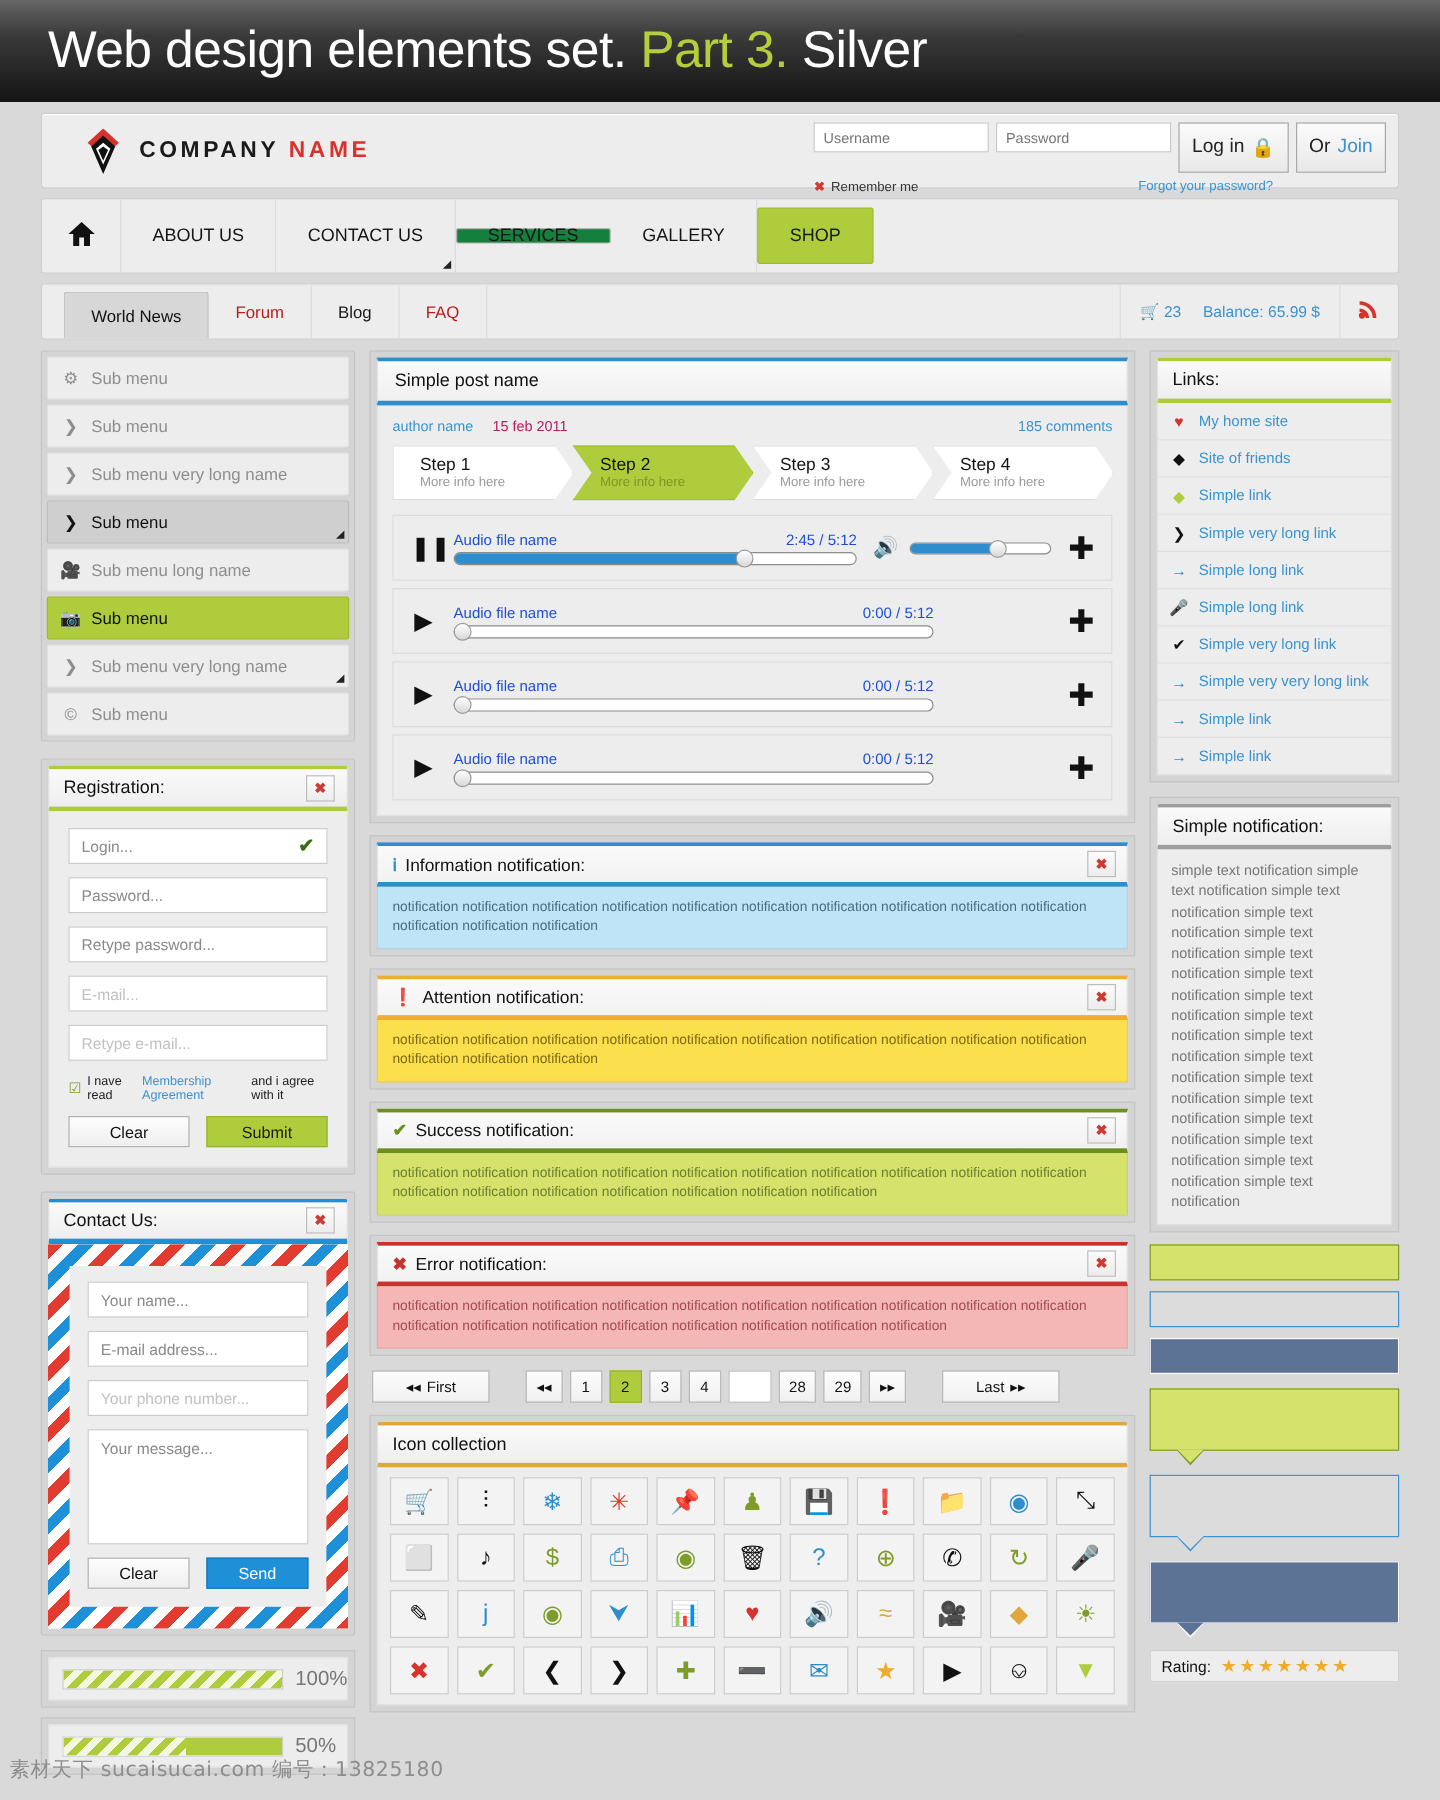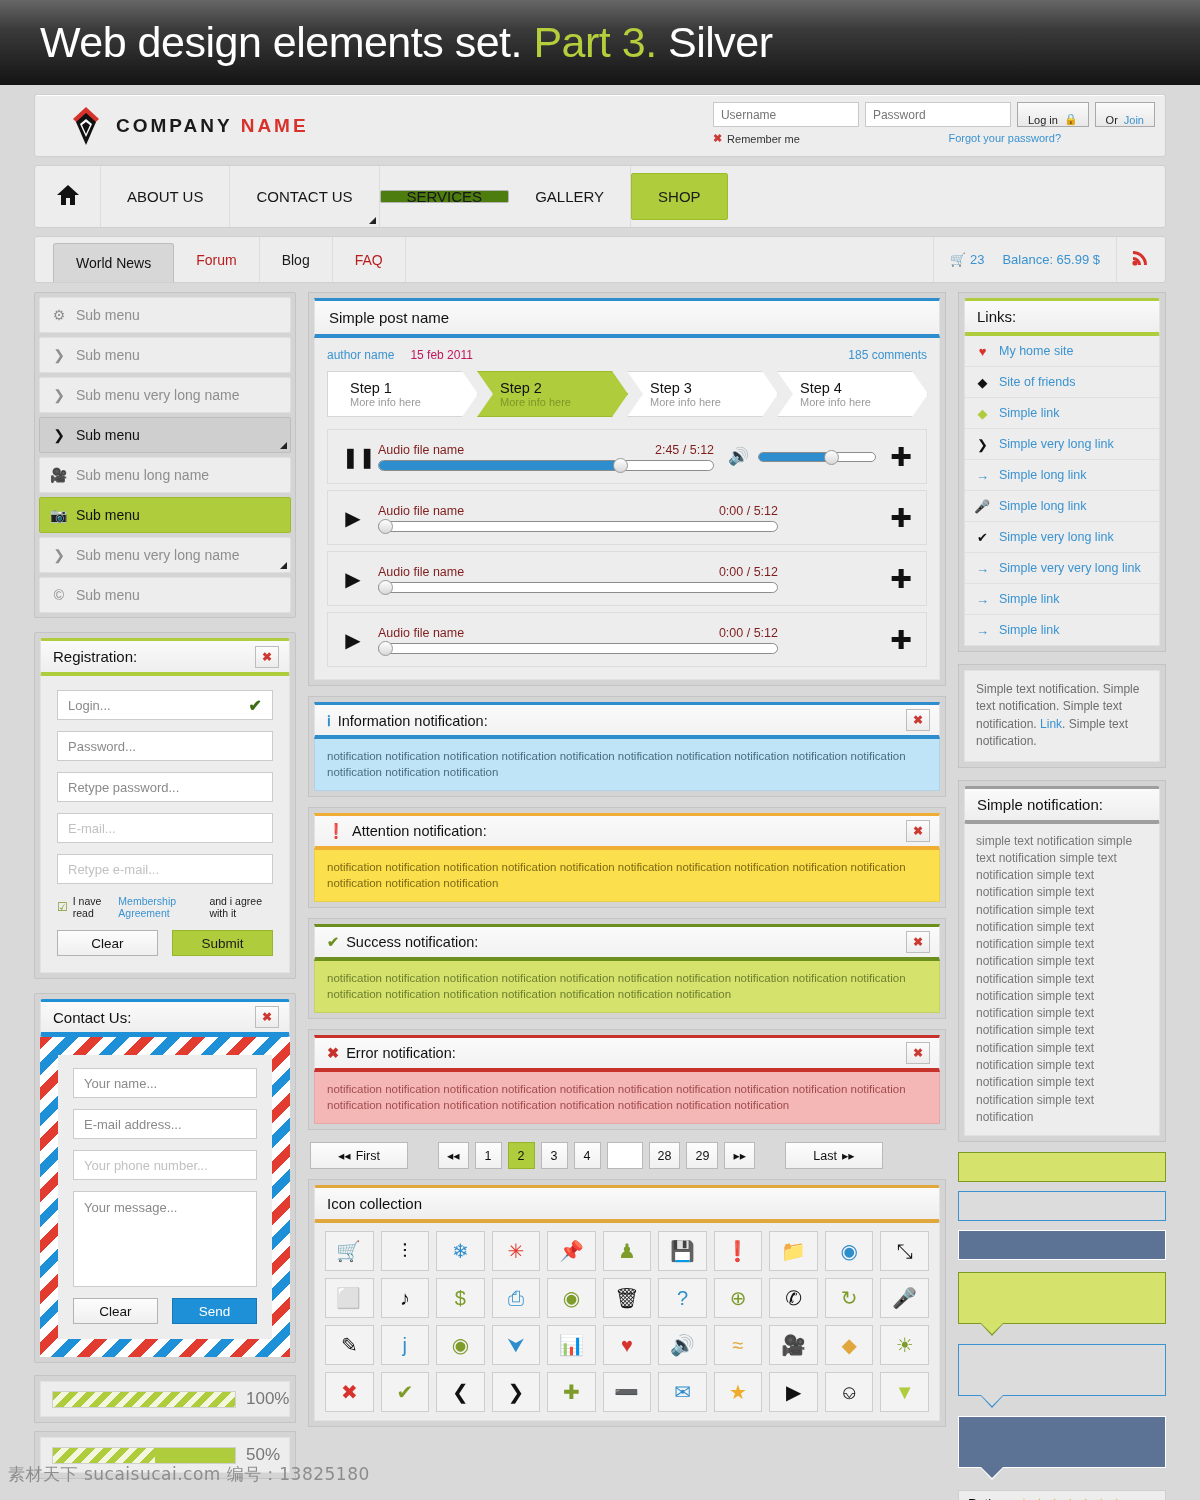--- a/index.html
+++ b/index.html
@@ -31,43 +31,43 @@
   .logo-mark{ width:34px; height:38px; position:relative;}
   .logo-name{ font-size:19px; letter-spacing:3px; font-weight:bold; color:#1a1a1a;}
   .logo-name .red{ color:#d8322c; }
   .login-area{ position:absolute; right:10px; top:7px; }
   .login-row{ display:flex; gap:6px; align-items:flex-start;}
   .login-row input{
     width:146px; height:25px; border:1px solid #c9c9c9; background:#fff;
     padding:0 7px; font-size:12px; color:#999; font-family:inherit;
   }
   .btn-std{
-    height:25px; border:1px solid #a9a9a9; background:linear-gradient(to bottom,#fbfbfb,#e8e8e8);
-    padding:0 10px; font-size:11px; color:#222; cursor:pointer;
-    display:flex; align-items:flex-end; gap:6px; font-family:inherit;
+    height:42px; border:1px solid #a9a9a9; background:linear-gradient(to bottom,#fbfbfb,#e8e8e8);
+    padding:0 10px; font-size:16px; color:#222; cursor:pointer;
+    display:flex; align-items:center; gap:6px; font-family:inherit;
   }
   .btn-std.join{ color:#222; }
   .blue{ color:#3a93d0; }
   .login-sub{ display:flex; justify-content:space-between; margin-top:5px; padding-right:94px; }
   .rem{ display:flex; align-items:center; gap:5px; font-size:11px; color:#333;}
   .xbox{ color:#cc3b33; font-weight:bold; font-size:11px; }
   .fgp{ font-size:11px; color:#3a93d0; }
 
   
   .nav{
     margin-top:8px; height:63px; background:#ededed;
     border:1px solid #cfcfcf; border-radius:3px; display:flex; align-items:stretch;
   }
   .nav-item{
     display:flex; align-items:center; justify-content:center;
     border-right:1px solid #dcdcdc; font-size:15px; color:#161616;
     cursor:pointer; position:relative; padding:0 26px;
   }
   .nav-item.home{ width:66px; padding:0;}
-  .nav-item.active-grey{ background:#4d7c0f; border:1px solid #b4b4b4; margin:24px 0; border-radius:2px;}
+  .nav-item.active-grey{ background:#15803d; border:1px solid #b4b4b4; margin:24px 0; border-radius:2px;}
   .nav-item.active-green{ background:#aecc3c; border:1px solid #9dbb2b; margin:7px 0; border-radius:2px; color:#1b1b1b;}
   .corner{ position:absolute; right:3px; bottom:3px; width:0;height:0;
     border-left:7px solid transparent; border-bottom:7px solid #222;}
   .nav-search{ flex:1; display:flex; align-items:center; padding:0 14px;}
   .search-box{
     flex:1; height:30px; background:#fff; border:1px solid #d2d2d2;
     display:flex; align-items:center; padding:0 10px; justify-content:space-between;
   }
   .search-box span{ color:#b3b3b3; font-size:13px;}
 
@@ -171,21 +171,21 @@
   .step:first-child{ clip-path:polygon(0 0, calc(100% - 16px) 0, 100% 50%, calc(100% - 16px) 100%, 0 100%);}
   .step.on{ background:#aecc3c; border-color:#9dbb2b;}
   .step .t{ font-size:14.5px; color:#111;}
   .step .s{ font-size:11px; color:#9a9a9a;}
   .step.on .s{ color:#7f9628;}
   .aud-title{ font-size:15px; color:#111; margin:2px 0 8px 2px;}
   .aud{ background:#ededed; border:1px solid #dcdcdc; height:55px; margin-bottom:6px;
     display:flex; align-items:center; padding:0 14px; gap:14px;}
   .aud .pl{ font-size:20px; color:#111; width:22px; text-align:center; cursor:pointer;}
   .aud .mid{ flex:1;}
-  .aud .row1{ display:flex; justify-content:space-between; font-size:12.5px; color:#7f1d1d; margin-bottom:3px; max-width:400px;}
+  .aud .row1{ display:flex; justify-content:space-between; font-size:12.5px; color:#1d4ed8; margin-bottom:3px; max-width:400px;}
   .slider{ height:11px; background:#fff; border:1px solid #8c8c8c; border-radius:6px; position:relative; max-width:400px;}
   .slider .f{ height:100%; background:#2e8dcc; border-radius:5px 0 0 5px;}
   .knob{ position:absolute; top:-3px; width:15px;height:15px; border-radius:50%;
      background:linear-gradient(to bottom,#fefefe,#d8d8d8); border:1px solid #9a9a9a;}
   .vol{ display:flex; align-items:center; gap:9px;}
   .vslider{ width:118px; height:10px; background:#fff; border:1px solid #8c8c8c; border-radius:5px; position:relative;}
   .vslider .f{ height:100%; background:#2e8dcc; border-radius:4px 0 0 4px;}
   .plus{ font-size:26px; color:#111; cursor:pointer; line-height:1;}
 
   
@@ -756,25 +756,20 @@
               <span class="ic" style="color: rgb(46, 141, 204);">→</span>
               <span>Simple link</span>
             </div>
             <div class="lrow">
               <span class="ic" style="color: rgb(46, 141, 204);">→</span>
               <span>Simple link</span>
             </div>
           </div>
       </div>
 
-      <div class="stext">
-        <div class="stext-in">
-          <span>Simple text notification. Simple text notification. Simple text notification. </span><span class="blue">Link</span><span>. Simple text notification.</span>
-        </div>
-      </div>
 
       <div class="snote">
         <div class="panel-hd">
           <span>Simple notification:</span>
         </div>
         <div class="snote-bd">simple text notification simple text notification simple text notification simple text notification simple text notification simple text notification simple text notification simple text notification simple text notification simple text notification simple text notification simple text notification simple text notification simple text notification simple text notification simple text notification simple text notification</div>
       </div>
 
       <div class="bubble">
           <div class="bar1"></div>

